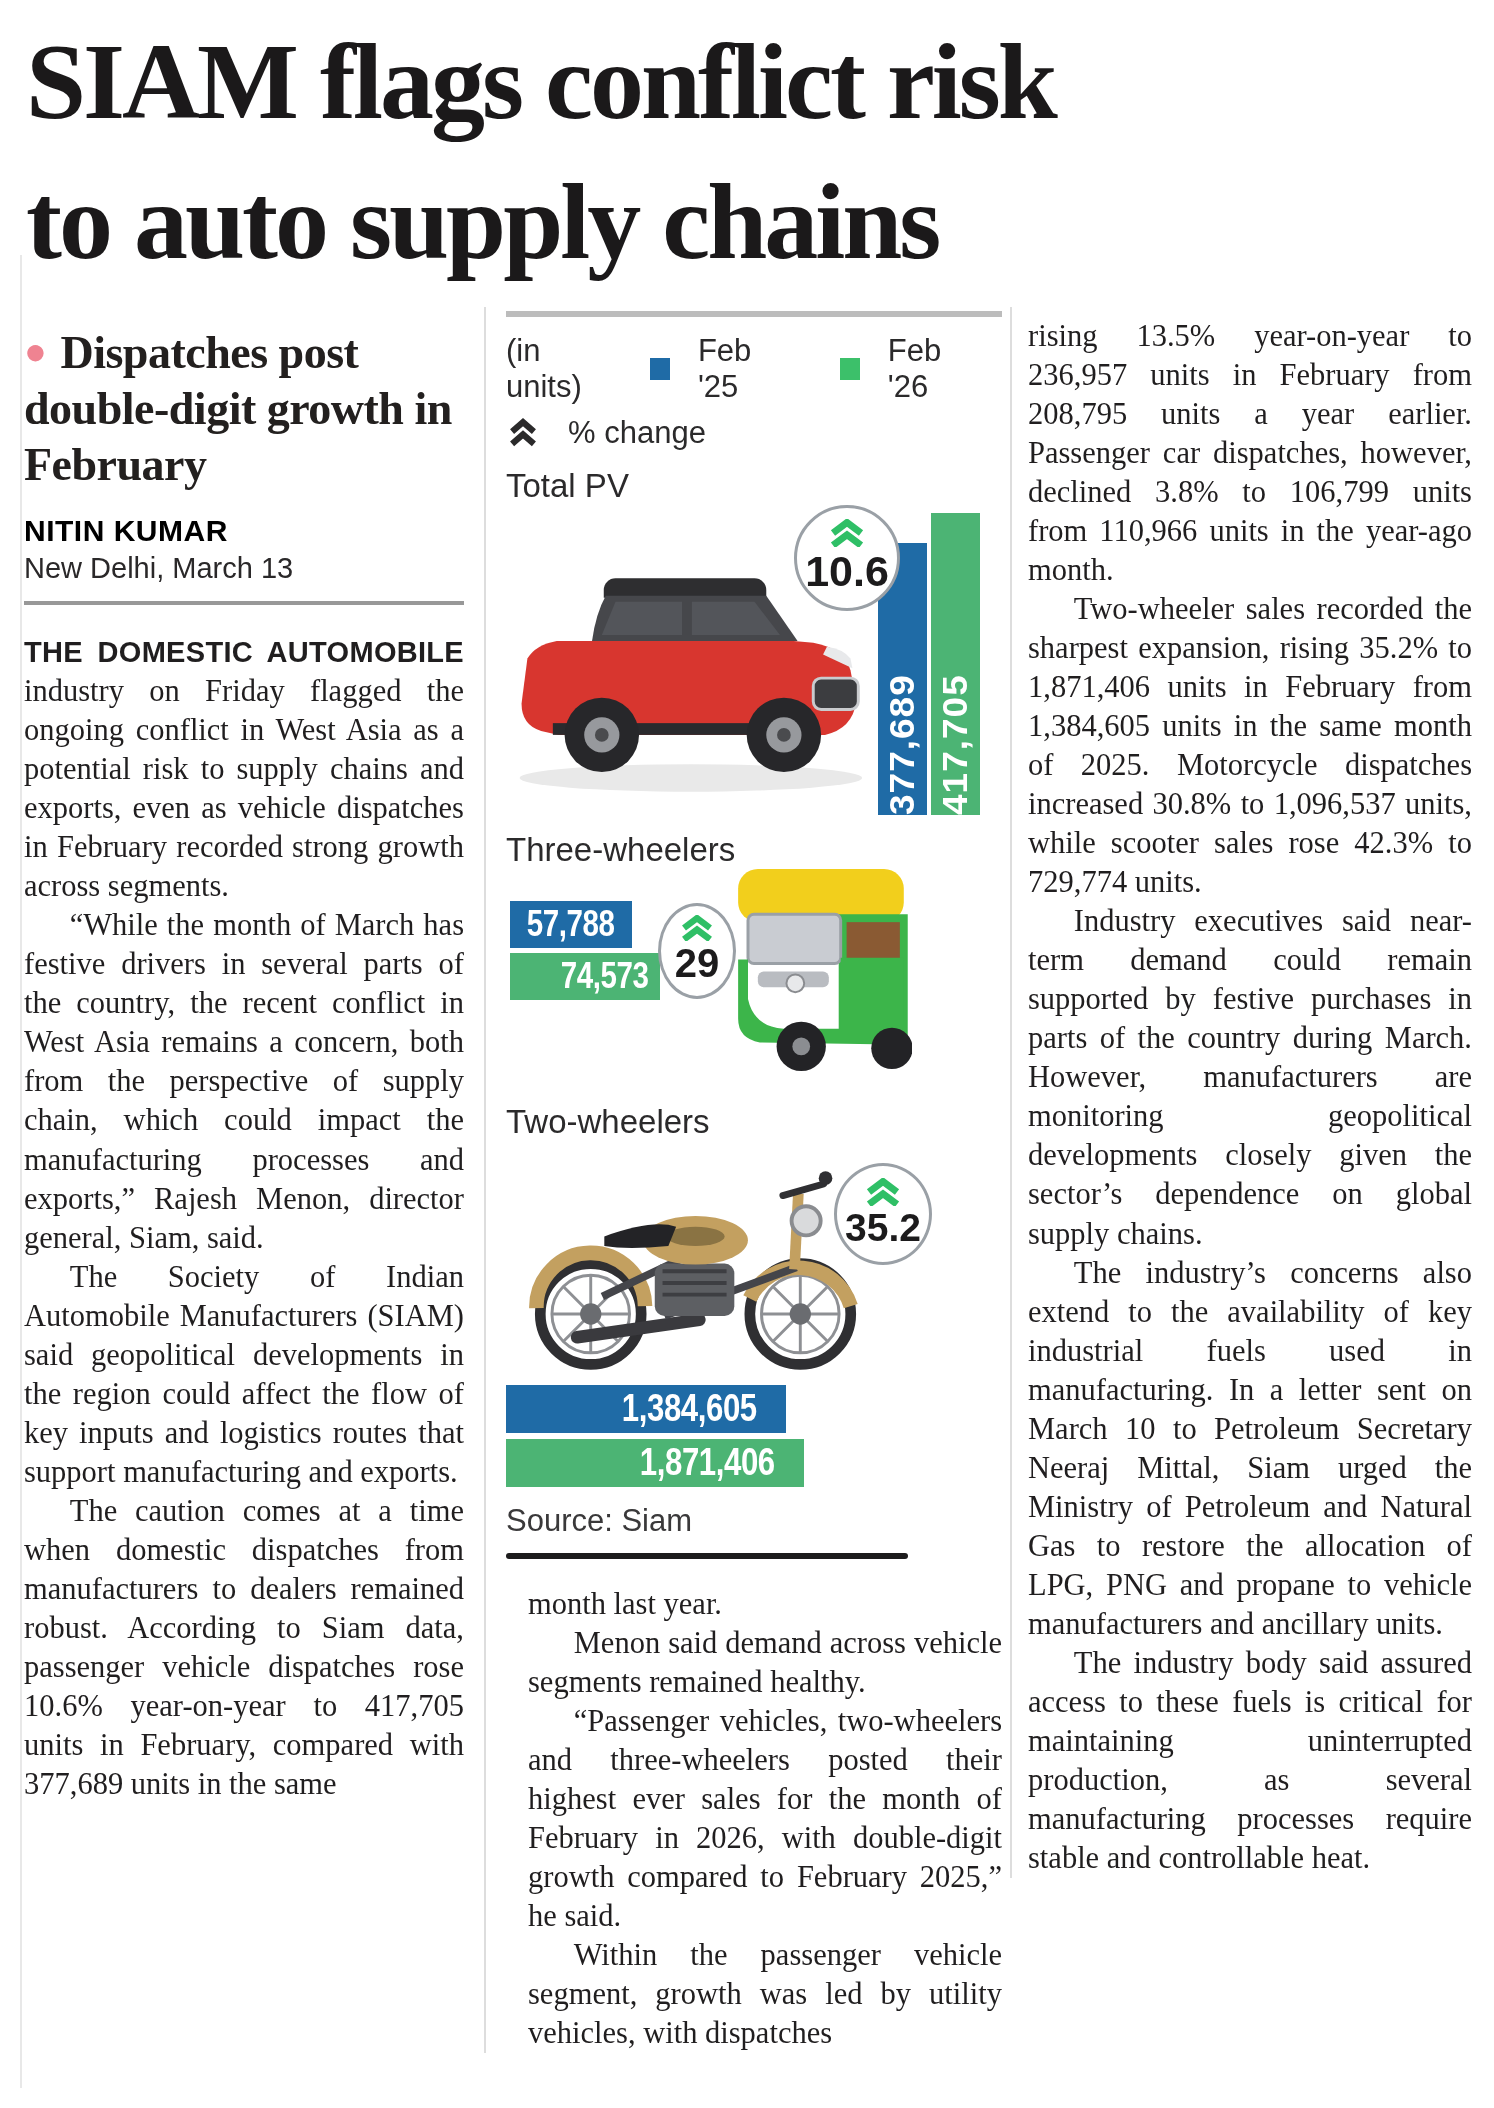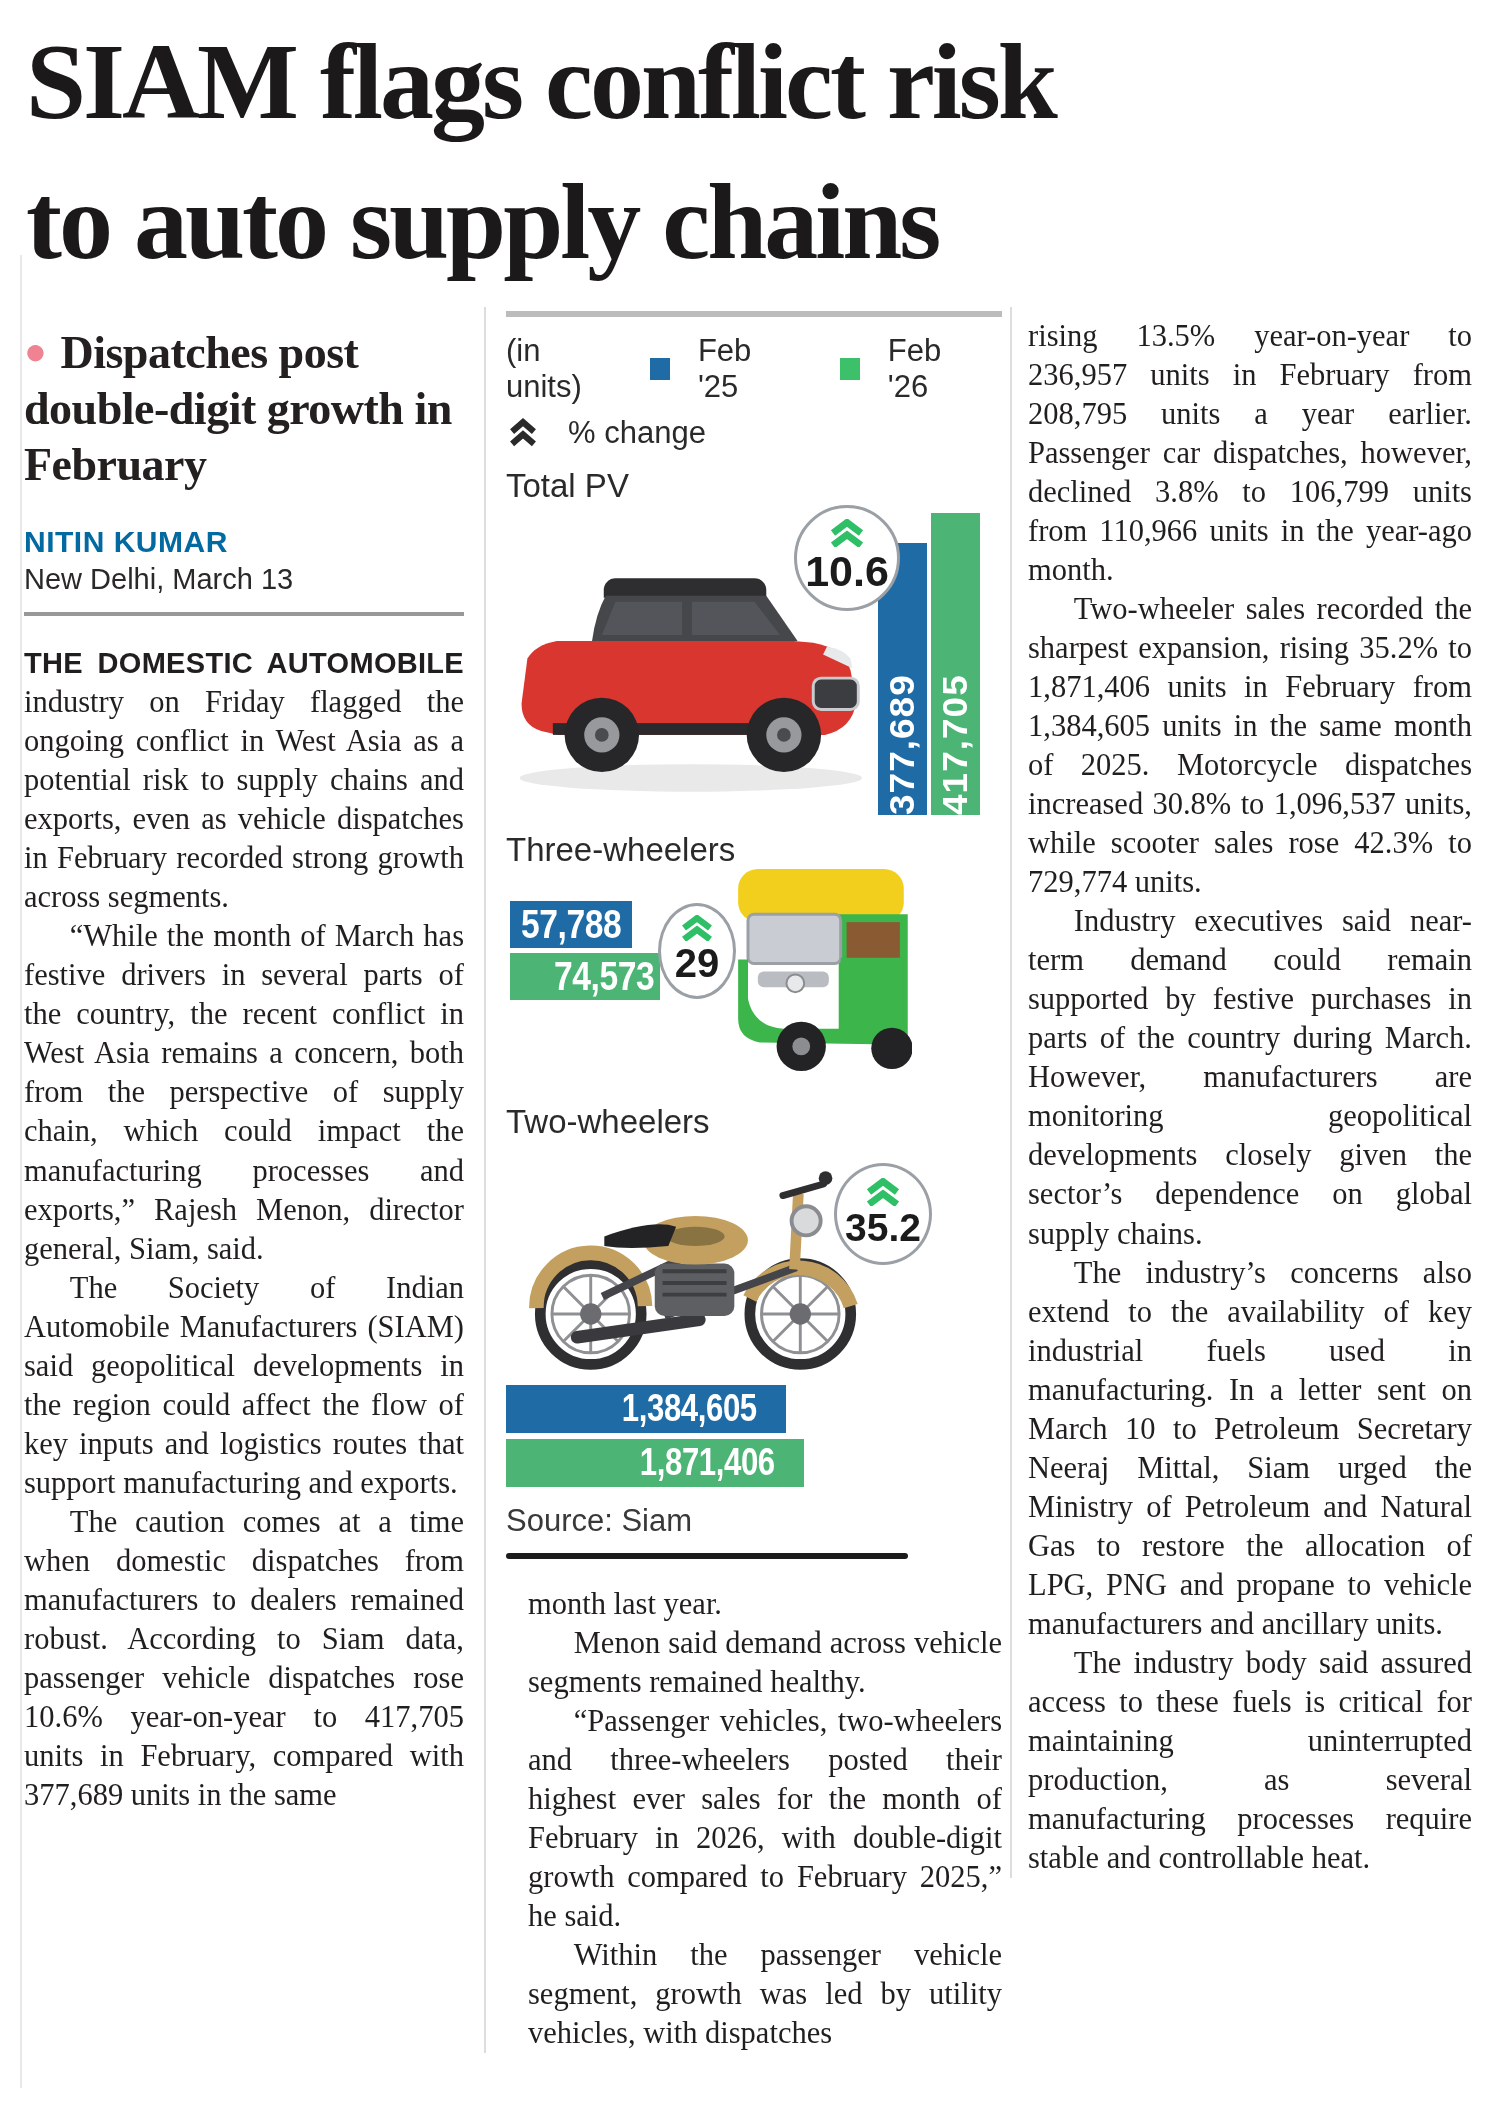--- a/index.html
+++ b/index.html
@@ -20,21 +20,21 @@
   .cols { display:flex; margin-top:14px; align-items:flex-start; }
   .col-left { width:440px; padding-top:18px; }
   .col-mid { width:518px; margin-left:20px; border-left:2px solid #ddd; padding-left:20px; padding-top:4px; }
   .col-right { width:462px; margin-left:8px; border-left:2px solid #ddd; padding-left:16px; padding-top:10px; }
 
   
   .standfirst { font-size:46px; font-weight:700; line-height:1.22; letter-spacing:-0.5px; color:#23201f; }
   .standfirst .bullet { color:#ef8391; font-size:38px; margin-right:14px; vertical-align:4px; }
 
   
-  .byline { margin-top:32px; font-family:"Liberation Sans", sans-serif; font-weight:700; font-size:30px; color:#0369a1; letter-spacing:0.5px; }
+  .byline { margin-top:21px; font-family:"Liberation Sans", sans-serif; font-weight:700; font-size:30px; color:#000000; letter-spacing:0.5px; }
   .dateline { font-family:"Liberation Sans", sans-serif; font-size:29px; color:#2a2829; margin-top:4px; }
   .byline-rule { height:4px; background:#989898; margin:16px 0 28px; }
 
   
   .body p { margin:0; font-size:30.5px; line-height:1.28; text-align:justify; color:#201e1f; }
   .body p.ind { text-indent:1.5em; }
   .body .lead { font-family:"Liberation Sans", sans-serif; font-weight:700; font-size:29px; letter-spacing:0.3px; }
 
   
   .rule-thin { height:3px; background:#bcbcbc; }
@@ -57,21 +57,21 @@
   .pv-car { position:absolute; left:-6px; bottom:-2px; }
   .badge-pv { width:106px; height:106px; left:288px; top:-6px; font-size:43px; }
   .vbar { position:absolute; bottom:0; width:49px; display:flex; justify-content:center; }
   .vbar span { writing-mode:vertical-rl; transform:rotate(180deg) scale(0.94,1); color:#fff;
                font-family:"Liberation Sans", sans-serif; font-weight:700; font-size:37px; padding-bottom:6px; letter-spacing:1px; }
   .vbar-blue  { left:372px; height:272px; background:#1f6ba6; }
   .vbar-green { left:425px; height:302px; background:#4cb474; }
 
   .tw3-block { position:relative; height:212px; margin-top:6px; }
   .hbar { position:absolute; height:47px; display:flex; align-items:center; justify-content:center;
-          color:#fff; font-family:"Liberation Sans", sans-serif; font-weight:700; font-size:41px; }
+          color:#fff; font-family:"Liberation Sans", sans-serif; font-weight:700; font-size:36px; }
   .hbar span { display:inline-block; transform:scaleX(0.82); letter-spacing:-0.5px; }
   .tw3-blue  { left:4px; top:26px; width:122px; background:#1f6ba6; }
   .tw3-green { left:4px; top:78px; width:150px; background:#4cb474; padding-left:39px; }
   .badge-29 { left:152px; top:28px; width:78px; height:96px; font-size:40px; }
   .rickshaw { position:absolute; left:218px; top:-14px; }
 
   .tw2-block { position:relative; height:232px; margin-top:2px; }
   .bike { position:absolute; left:-4px; top:4px; }
   .badge-352 { left:328px; top:16px; width:98px; height:102px; font-size:39px; }
 

